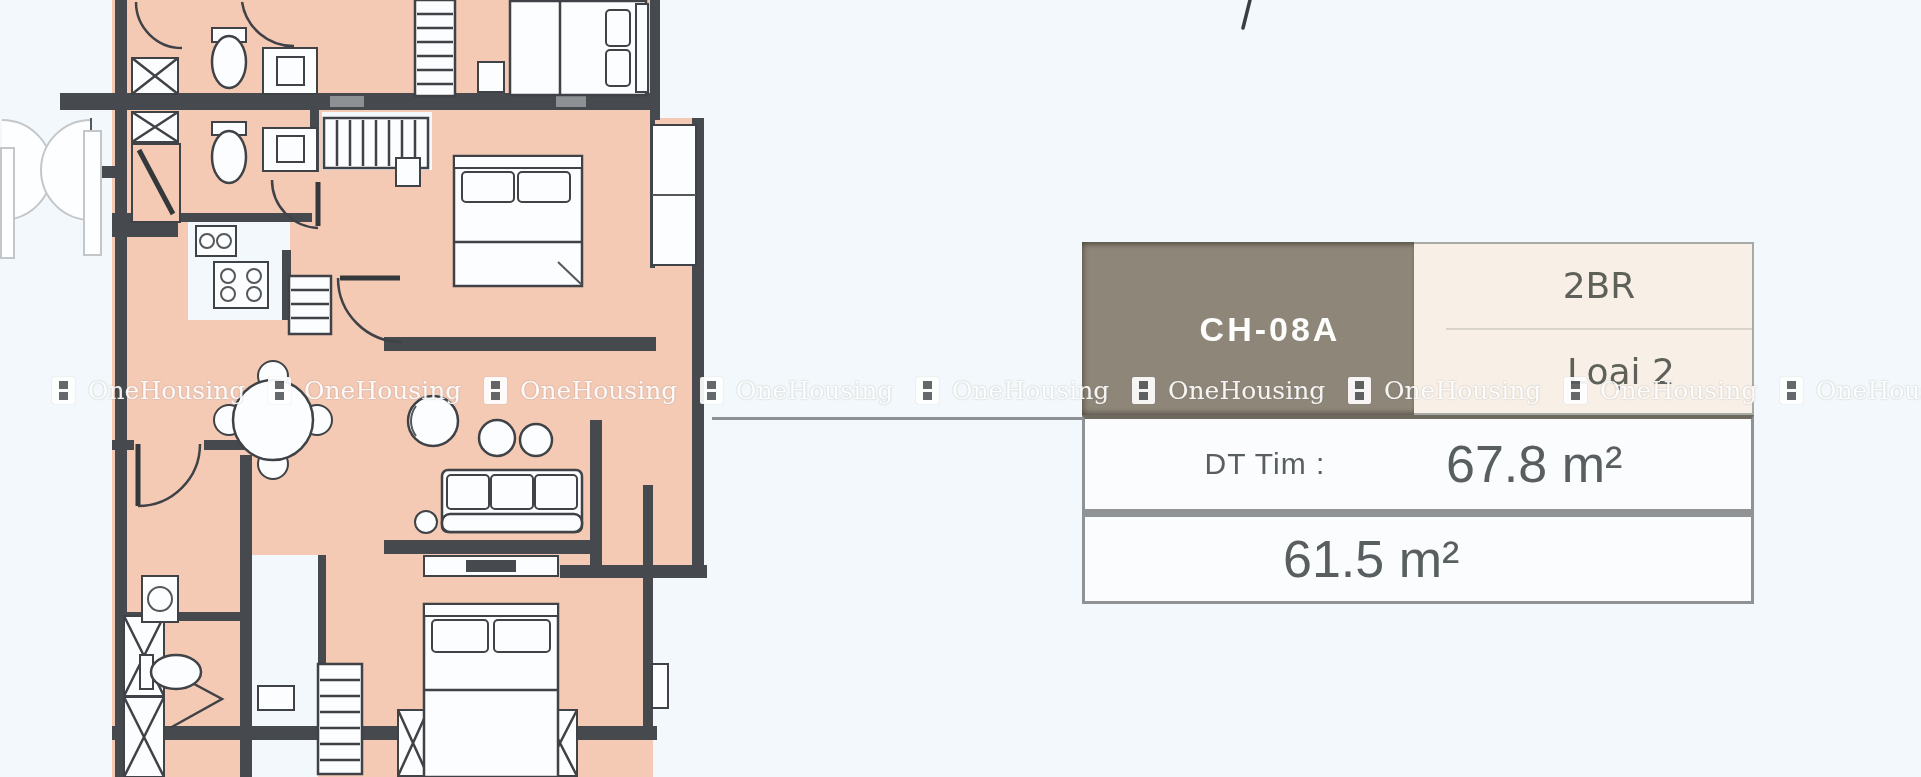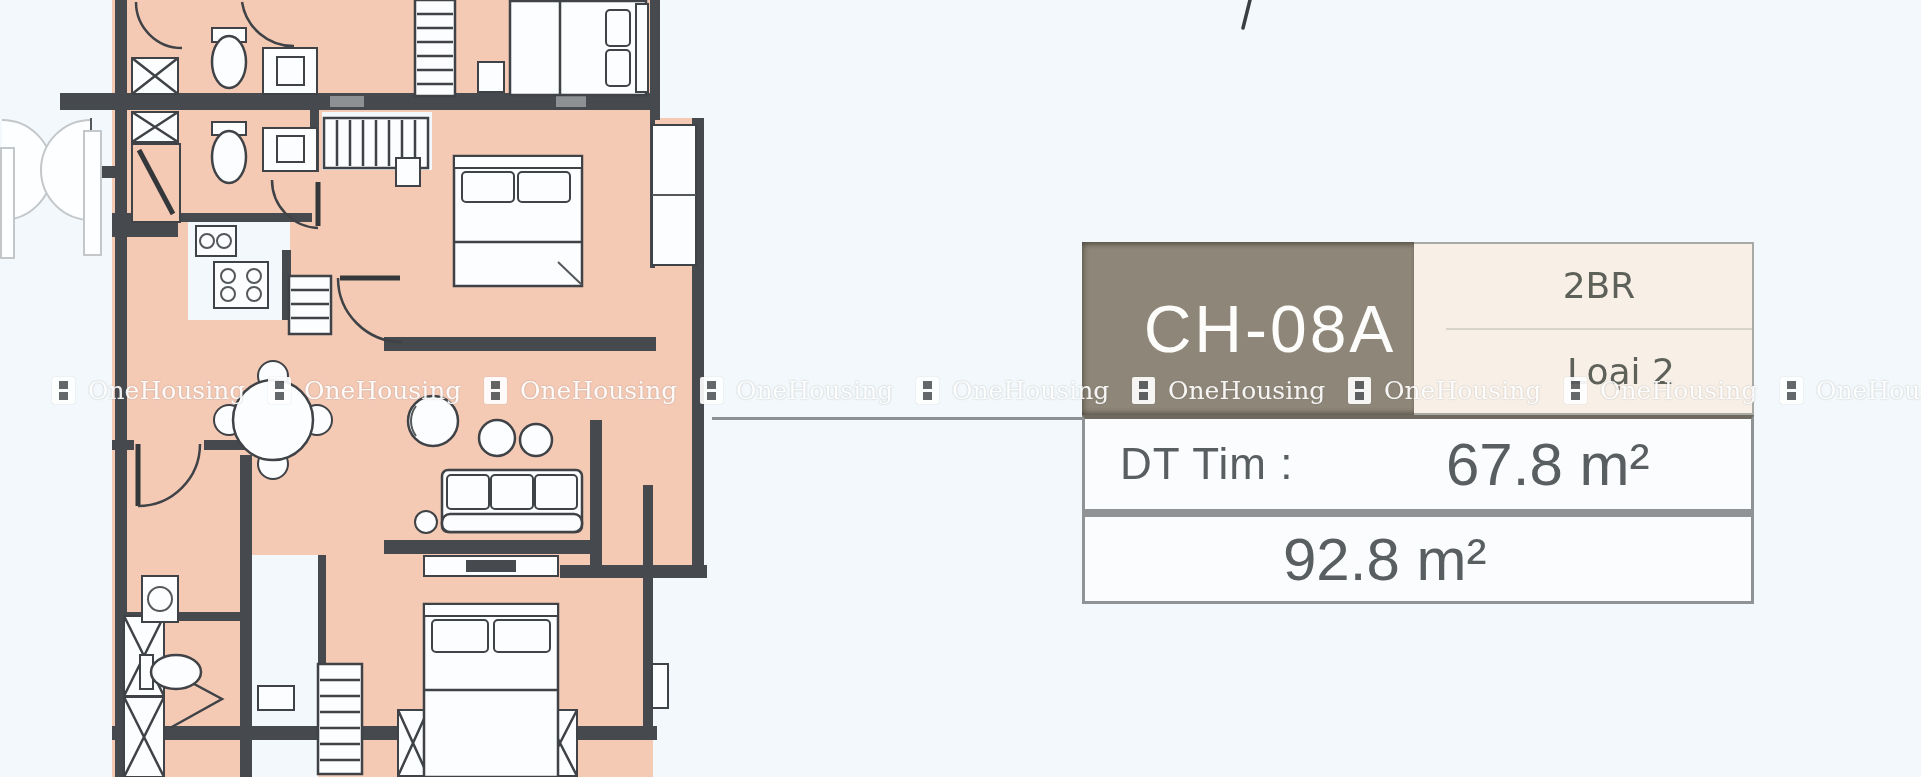--- a/index.html
+++ b/index.html
@@ -25,36 +25,36 @@
   .stray{position:absolute;left:1236px;top:0;}
 
   
   .card{position:absolute;left:1082px;top:242px;width:672px;}
   .card-top{display:flex;height:173px;}
   .cell-dark{width:332px;background:var(--card-header-bg,#8e8678);
     display:flex;align-items:center;justify-content:center;
     box-shadow:inset 0 5px 4px -2px rgba(58,54,46,.55),
                inset 5px 0 4px -2px rgba(58,54,46,.35),
                inset 0 -5px 4px -2px rgba(58,54,46,.45);}
-  .unit-code{font-size:66px;font-weight:400;line-height:1;
+  .unit-code{font-size:34px;font-weight:700;line-height:1;
     color:var(--card-header-text,#fdfdfc);letter-spacing:3px;margin-left:44px;}
   .cell-cream{flex:1;background:var(--card-cream-bg,#f8f0e7);
     border:2px solid #a8aaa6;border-left:none;display:flex;flex-direction:column;}
   .cell-cream .half{flex:1;display:flex;align-items:center;justify-content:center;
     font-size:36px;font-weight:500;color:#5e6159;
     font-family:"DejaVu Sans","Liberation Sans",sans-serif;margin-left:32px;}
   .cell-cream .half + .half{border-top:2px solid #d8d4cc;padding-left:44px;}
   .card-row{height:90px;background:var(--card-row-bg,#fafcfd);
     border:3px solid var(--card-border,#8f9395);border-top:none;
     display:flex;align-items:center;justify-content:center;gap:36px;}
   .card-row.first{border-top:4px solid #6e6a60;}
   .card-row + .card-row{border-top:5px solid var(--card-border,#8f9395);height:84px;}
-  .row-label{width:290px;text-align:left;font-size:44px;letter-spacing:1px;
+  .row-label{width:290px;text-align:center;font-size:30px;letter-spacing:1px;
     color:var(--card-text,#595e61);}
-  .row-value{width:270px;text-align:left;font-size:60px;font-weight:500;
+  .row-value{width:270px;text-align:left;font-size:52px;font-weight:500;
     color:var(--card-text,#595e61);}
 
   
   .wm{position:absolute;display:flex;align-items:center;gap:13px;
       opacity:.92;pointer-events:none;}
   .wm-logo{width:23px;height:27px;background:#fff;border-radius:2px;
       display:flex;flex-direction:column;align-items:center;justify-content:center;gap:3px;
       box-shadow:0 0 1px rgba(80,80,80,.4);}
   .wm-logo i{display:block;width:9px;height:8px;background:#595c5f;}
   .wm-text{font-family:"DejaVu Serif",serif;font-size:25px;color:var(--watermark-text,#ffffff);
@@ -235,21 +235,21 @@
       <div class="cell-cream">
         <div class="half">2BR</div>
         <div class="half">Loại 2</div>
       </div>
     </div>
     <div class="card-row first">
       <span class="row-label">DT Tim :</span>
       <span class="row-value">67.8 m²</span>
     </div>
     <div class="card-row">
-      <span class="row-value">92.8 m²</span>
+      <span class="row-value">61.5 m²</span>
     </div>
   </div>
 
   <div>
     <div class="wm" style="left: 52px; top: 376px;">
       <span class="wm-logo">
           <i></i>
           <i></i>
         </span>
       <span class="wm-text">OneHousing</span>

